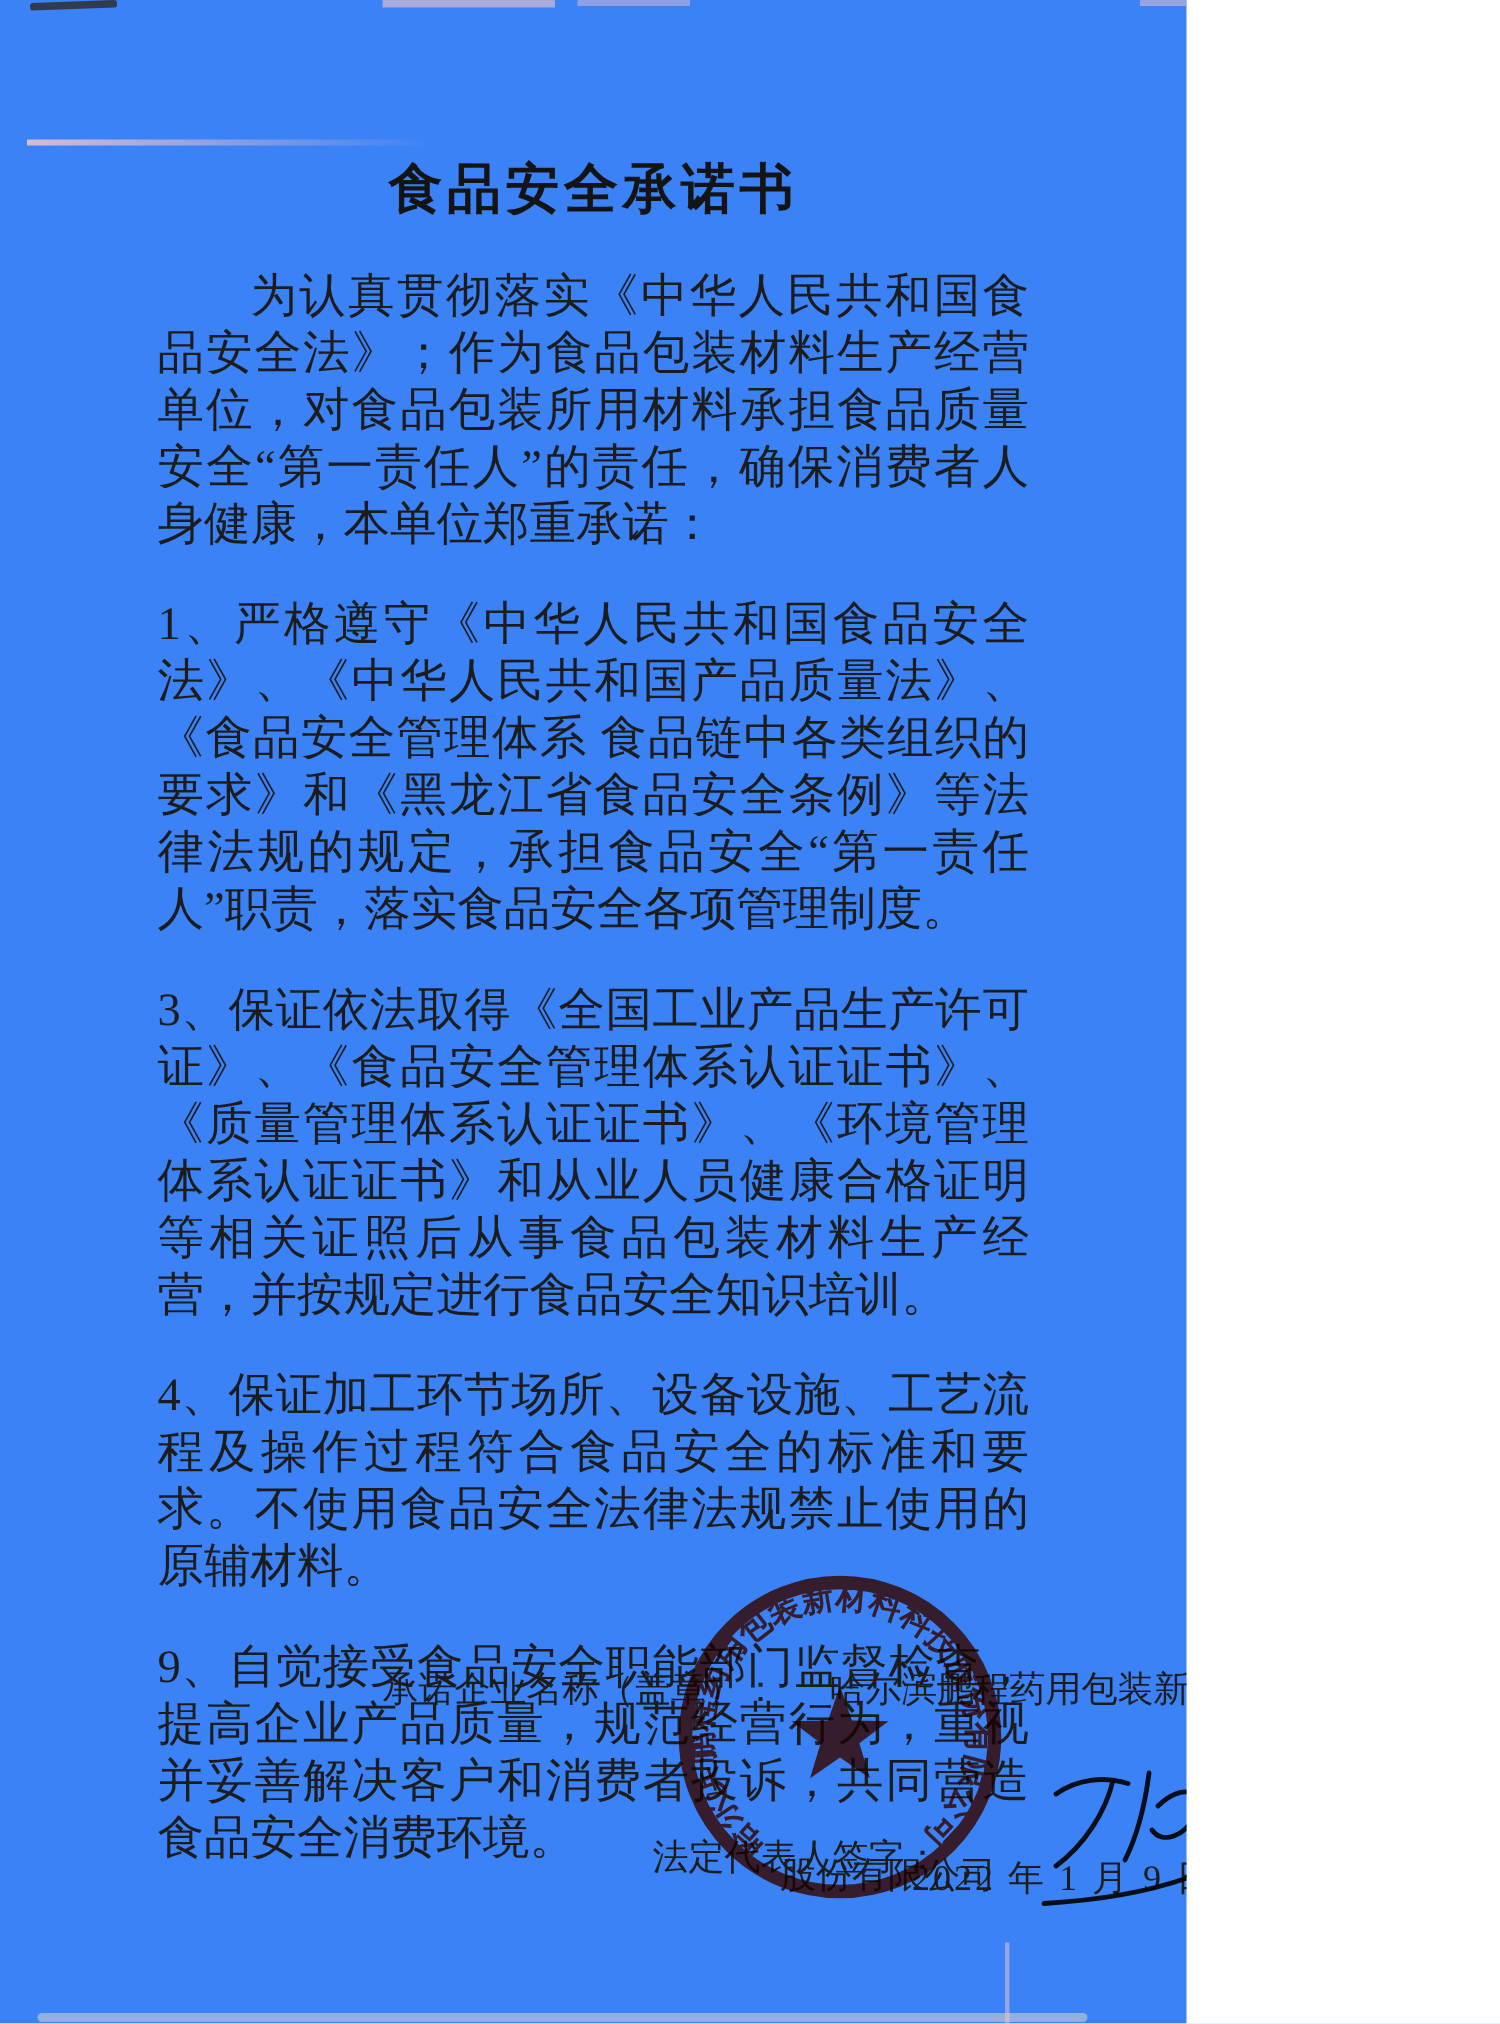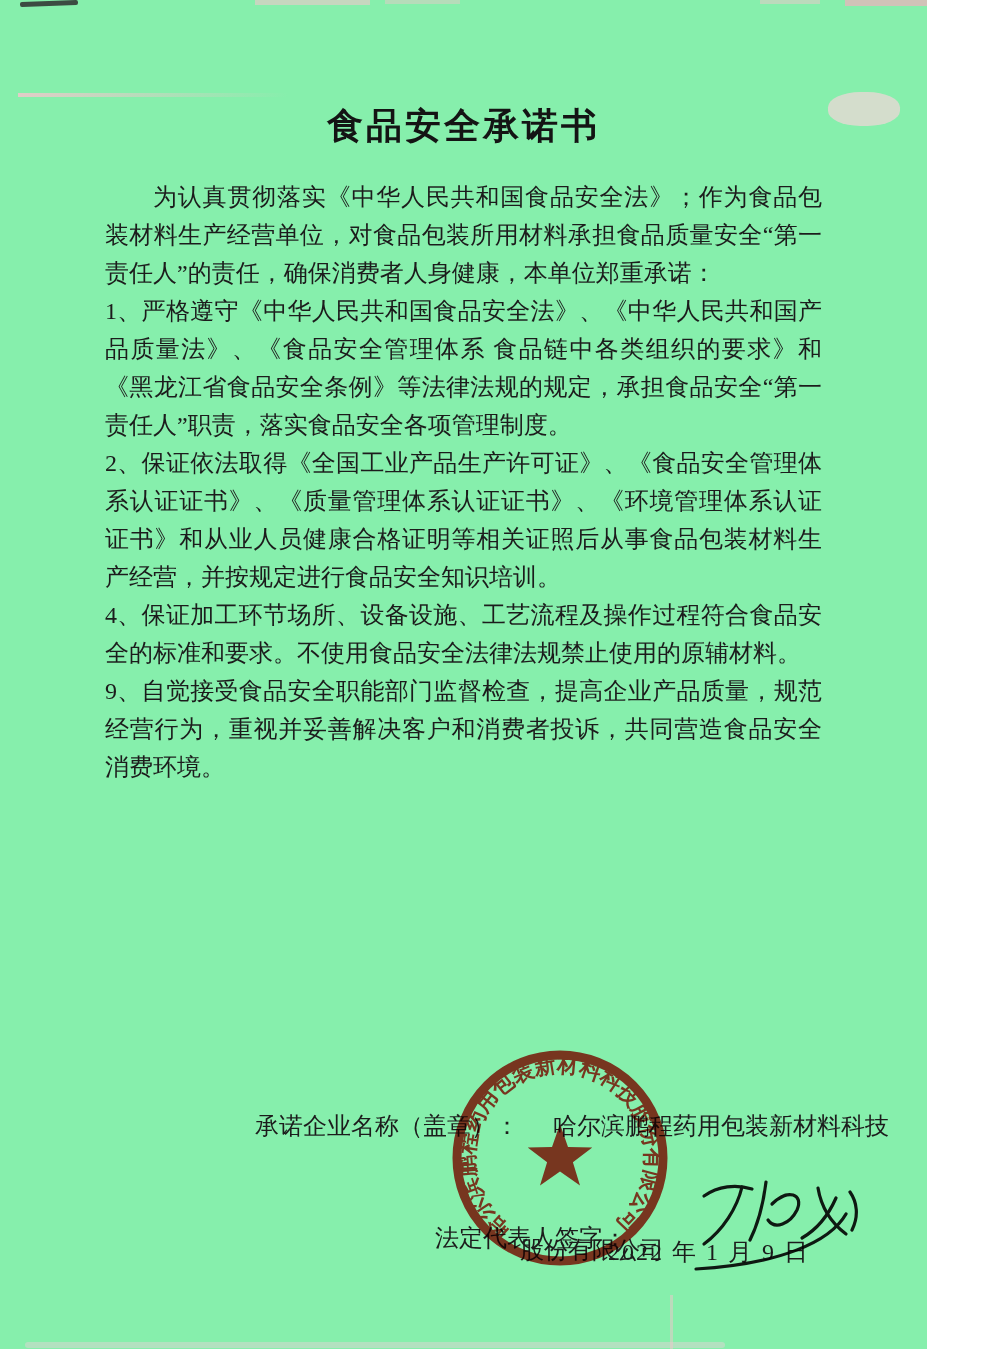--- a/index.html
+++ b/index.html
@@ -1,54 +1,54 @@
 <!DOCTYPE html>
 <html><head>
 <meta charset="utf-8">
 <style>
   * { margin: 0; padding: 0; box-sizing: border-box; }
   html, body { background: #ffffff; }
   body { font-family: "Liberation Serif", "DejaVu Serif", serif; }
 
   .page {
     position: relative;
-    width: 927px;
+    width: 791px;
     height: 1349px;
-    background: #86efac;
+    background: #3b82f6;
     overflow: hidden;
     color: #1e1e1e;
   }
 
   .content {
     position: relative;
     padding: 104px 105px 0 105px;
   }
 
   .title {
     font-size: 36px;
     font-weight: bold;
     text-align: center;
     letter-spacing: 3px;
     color: #141414;
     line-height: 44px;
   }
 
   .para {
-    font-size: 24px;
+    font-size: 31px;
     line-height: 38px;
     text-align: justify;
     color: #1c1c1c;
   }
 
   .intro {
     margin-top: 30px;
     text-indent: 2em;
   }
 
-  .item { margin-top: 0; }
+  .item { margin-top: 29px; }
 
   .footer-line {
     position: absolute;
     font-size: 24px;
     color: #1c1c1c;
     white-space: nowrap;
   }
   .company-line   { left: 255px; top: 1110px; }
   .company-line .gap { display: inline-block; width: 34px; }
   .company-line2  { left: 520px; top: 1234px; }
@@ -115,21 +115,21 @@
   <div class="artifact a-bottom-smudge"></div>
   <div class="artifact a-pink-vline-a"></div>
   <div class="artifact a-pink-vline-b"></div>
 
   <div class="content">
     <h1 class="title">食品安全承诺书</h1>
 
     <p class="para intro">为认真贯彻落实《中华人民共和国食品安全法》；作为食品包装材料生产经营单位，对食品包装所用材料承担食品质量安全“第一责任人”的责任，确保消费者人身健康，本单位郑重承诺：</p>
 
     <p class="para item">1、严格遵守《中华人民共和国食品安全法》、《中华人民共和国产品质量法》、《食品安全管理体系 食品链中各类组织的要求》和《黑龙江省食品安全条例》等法律法规的规定，承担食品安全“第一责任人”职责，落实食品安全各项管理制度。</p>
-    <p class="para item">2、保证依法取得《全国工业产品生产许可证》、《食品安全管理体系认证证书》、《质量管理体系认证证书》、《环境管理体系认证证书》和从业人员健康合格证明等相关证照后从事食品包装材料生产经营，并按规定进行食品安全知识培训。</p>
+    <p class="para item">3、保证依法取得《全国工业产品生产许可证》、《食品安全管理体系认证证书》、《质量管理体系认证证书》、《环境管理体系认证证书》和从业人员健康合格证明等相关证照后从事食品包装材料生产经营，并按规定进行食品安全知识培训。</p>
     <p class="para item">4、保证加工环节场所、设备设施、工艺流程及操作过程符合食品安全的标准和要求。不使用食品安全法律法规禁止使用的原辅材料。</p>
     <p class="para item">9、自觉接受食品安全职能部门监督检查，提高企业产品质量，规范经营行为，重视并妥善解决客户和消费者投诉，共同营造食品安全消费环境。</p>
   </div>
 
   <div class="footer-line company-line">
     <span>承诺企业名称（盖章）：</span><span class="gap"></span><span>哈尔滨鹏程药用包装新材料科技</span>
   </div>
   <div class="footer-line company-line2">股份有限公司</div>
   <div class="footer-line sign-line">法定代表人签字：</div>
   <div class="footer-line date-line">2022 年 1 月 9 日</div>

